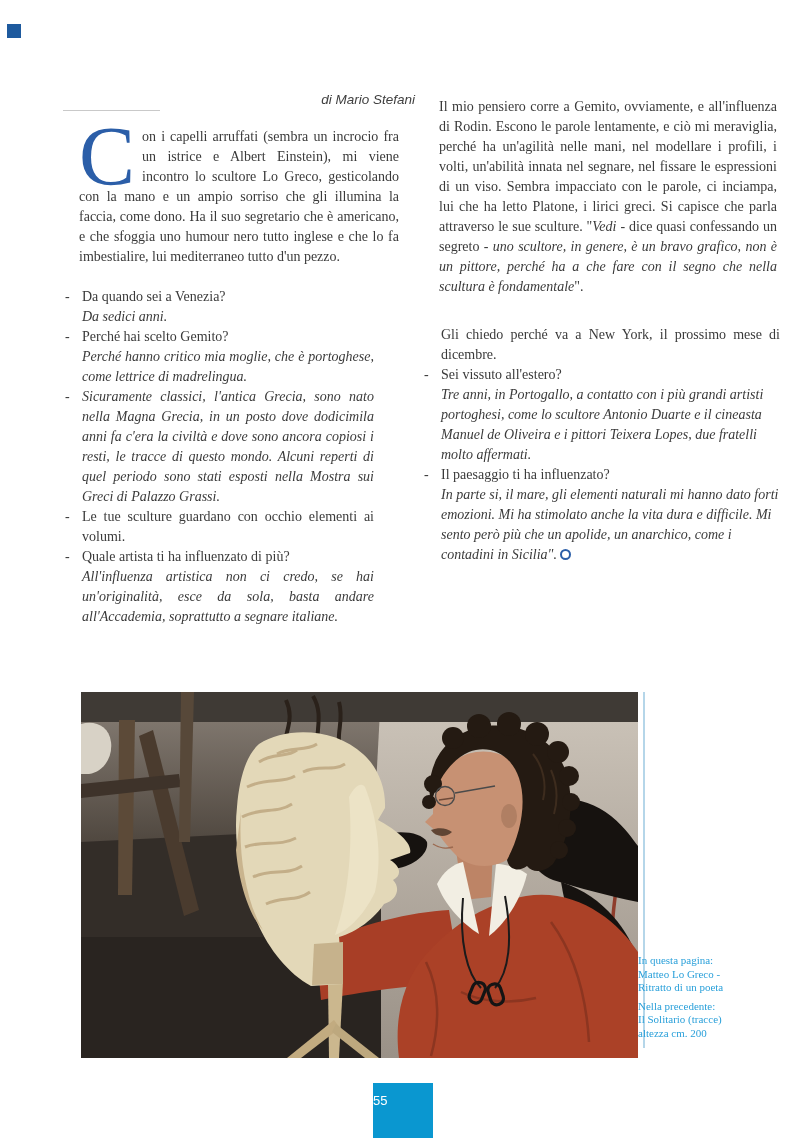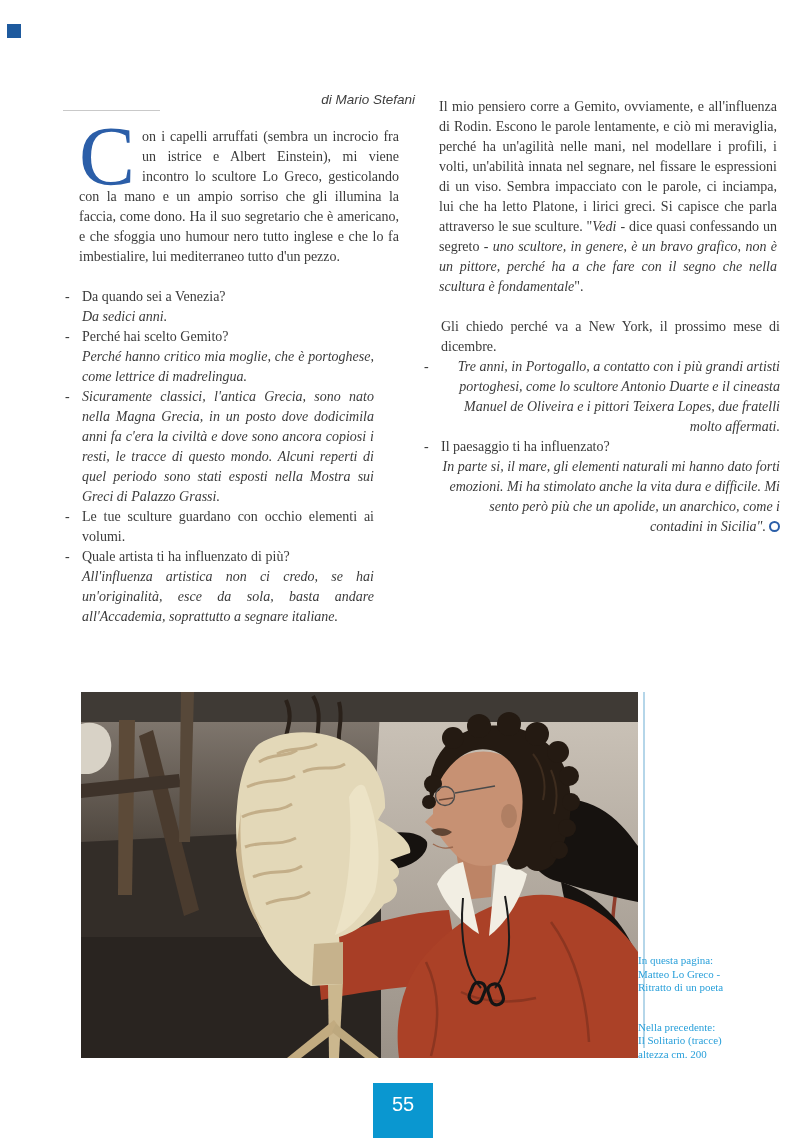--- a/index.html
+++ b/index.html
@@ -12,38 +12,38 @@
   .byline{font-family:"Liberation Sans","DejaVu Sans",sans-serif;font-style:italic;
           font-size:13.5px;line-height:15px;text-align:right;color:#3f3f3f;margin:0 0 3px 0;}
   .rule{width:97px;height:1px;background:#c9c9c9;margin:0 0 5px 0;}
   p{margin:16px;}
   .dropcap{float:left;color:#2b5ea8;font-size:84px;line-height:60px;height:58px;
            padding:0 7px 0 0;font-family:"Liberation Serif",serif;}
   .qa-block{width:311px;margin-top:20px;}
   .qa{position:relative;padding-left:19px;}
   .qa .dash{position:absolute;left:2px;top:0;}
   .ans{font-style:italic;}
-  .narr{margin:20px 0 0 18px;width:339px;}
+  .narr{margin:28px 0 0 18px;width:339px;}
   .narr .ans{text-align:left;}
   .qa-r{width:357px;padding-left:18px;box-sizing:border-box;}
   .qa-r .dash{left:1px;}
-  .qa-r .ans{text-align:right;}
+  .qa-r .ans{text-align:left;}
   .endmark{display:inline-block;width:7px;height:7px;border:2px solid #2b5ea8;
            border-radius:50%;margin-left:3px;vertical-align:-1px;}
   .photo{position:absolute;left:81px;top:692px;width:557px;height:366px;background:#3a342f;}
   .photo svg{display:block;}
   .capline{position:absolute;left:643px;top:692px;width:2px;height:356px;background:#b5d6e9;}
   .caption{position:absolute;left:638px;top:954px;width:140px;
            font-family:Liberation Serif, serif;
            font-size:11px;line-height:13.5px;color:#2aa0da;}
   .caption span{display:block;}
-  .blk2{margin-top:26px;}
+  .blk2{margin-top:5px;}
   .pagenum{position:absolute;left:373px;top:1083px;width:60px;height:55px;background:#0a97d0;
            color:#ffffff;font-family:"Liberation Sans","DejaVu Sans",sans-serif;
-           font-size:20px;text-align:center;padding-top:10px;box-sizing:border-box;}
+           font-size:13px;text-align:left;padding-top:10px;box-sizing:border-box;}
 </style>
 </head>
 <body>
 
 <div id="page">
 
   <div class="corner"></div>
 
   <div id="col-left" class="col">
     <p class="byline">di Mario Stefani</p>
@@ -79,20 +79,21 @@
 
   <div id="col-right" class="col">
     <p class="p1"><span>Il mio pensiero corre a Gemito, ovviamente, e all'influenza di Rodin. Escono le parole lentamente, e ciò mi meraviglia, perché ha un'agilità nelle mani, nel modellare i profili, i volti, un'abilità innata nel segnare, nel fissare le espressioni di un viso.  Sembra impacciato con le parole, ci inciampa, lui che ha letto Platone, i lirici greci. Si capisce che parla attraverso le sue sculture. "</span><span class="ans">Vedi</span><span> - dice quasi confessando un segreto - </span><span class="ans">uno scultore, in genere, è un bravo grafico, non è un pittore, perché ha a che fare con il segno che nella scultura è fondamentale</span><span>".</span></p>
 
     <div class="narr">
       <div class="q">Gli chiedo perché va a New York, il prossimo mese di dicembre.</div>
     </div>
 
     <div class="qa qa-r">
       <span class="dash">-</span>
+      <div class="q">Sei vissuto all'estero?</div>
       <div class="ans">Tre anni, in Portogallo, a contatto con i più grandi artisti portoghesi, come lo scultore Antonio Duarte e il cineasta Manuel de Oliveira e i pittori Teixera Lopes, due fratelli molto affermati.</div>
     </div>
     <div class="qa qa-r">
       <span class="dash">-</span>
       <div class="q">Il paesaggio ti ha influenzato?</div>
       <div class="ans"><span>In parte si, il mare, gli elementi naturali mi hanno dato forti emozioni. Mi ha stimolato anche la vita dura e difficile. Mi sento però più che un apolide, un anarchico, come i contadini in Sicilia".</span><span class="endmark"></span></div>
     </div>
   </div>
 
   <div class="photo">

